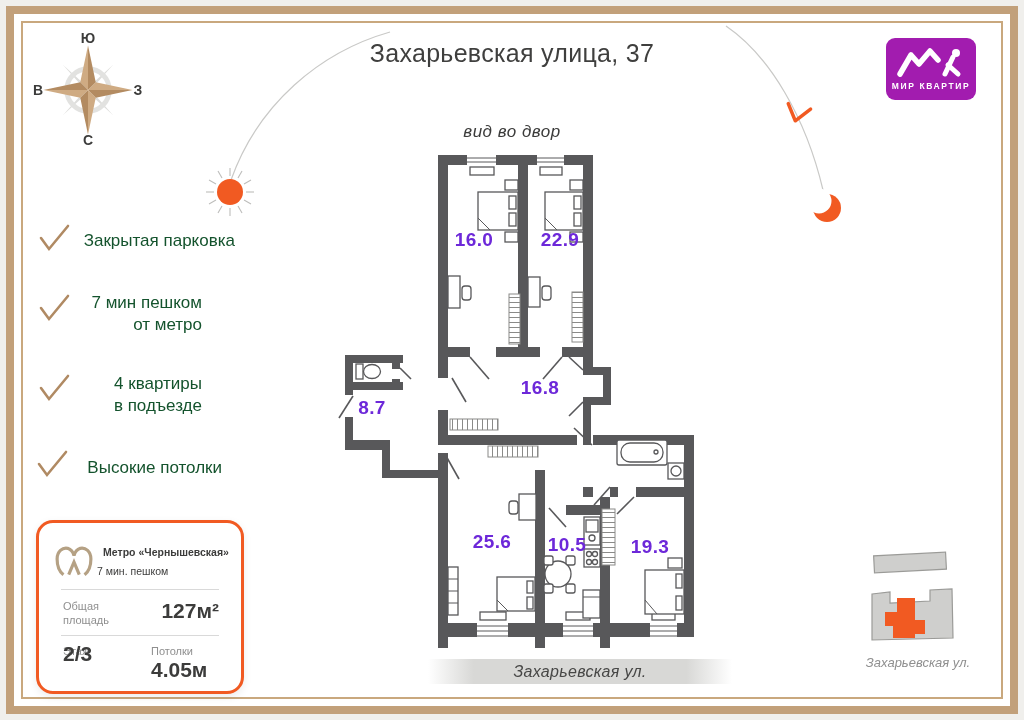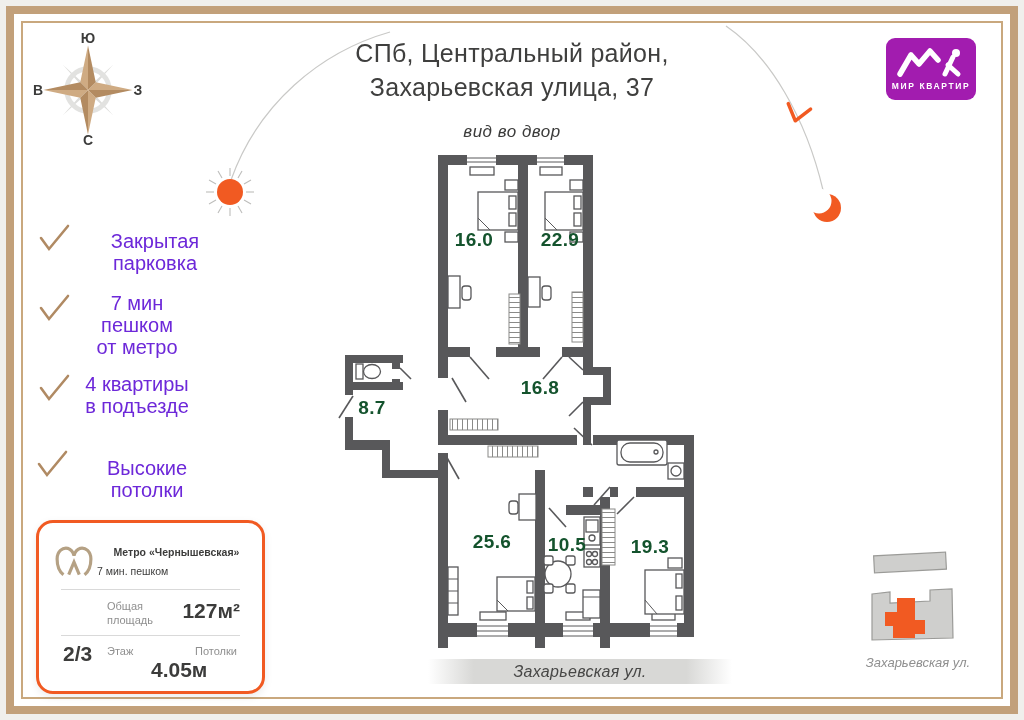--- a/index.html
+++ b/index.html
@@ -9,38 +9,38 @@
   .frame-band{position:absolute;left:6px;top:6px;right:6px;bottom:6px;border:8px solid #c2a07a;background:#ffffff;}
   .frame-inner{position:absolute;left:21px;top:21px;right:21px;bottom:21px;border:2px solid #c9a87e;}
   
   .title{position:absolute;left:312px;top:36px;width:400px;text-align:center;
     color:#3f3f3e;font-size:25px;line-height:34px;font-weight:500;letter-spacing:.3px;}
   .view-label{position:absolute;left:312px;top:122px;width:400px;text-align:center;
     color:#3c3c3b;font-size:17px;font-style:italic;letter-spacing:.5px;}
   
   .cl{position:absolute;transform:translate(-50%,-50%);font-size:14px;font-weight:700;color:#3c3c3b;}
   
-  .feat-text{color:#6d28d9;font-size:20px;line-height:22px;text-align:center;}
+  .feat-text{color:#14532d;font-size:17px;line-height:22px;text-align:right;}
   
   .logo-box{position:absolute;left:886px;top:38px;width:90px;height:62px;background:#a21caf;border-radius:9px;}
   .logo-text{position:absolute;left:0;right:0;bottom:9px;text-align:center;color:#ffffff;
     font-size:8.5px;font-weight:700;letter-spacing:1.6px;}
   
   .card{position:absolute;left:36px;top:520px;width:202px;height:168px;background:#ffffff;
-    border:3px solid #f15a22;border-radius:17px;box-shadow:0 3px 8px rgba(0,0,0,.08);padding-left:21px;}
+    border:3px solid #f15a22;border-radius:17px;box-shadow:0 3px 8px rgba(0,0,0,.08);}
   .card .hr{position:absolute;left:22px;right:22px;height:1px;background:#d9d9d9;}
   .c-metro-name{position:absolute;left:58px;right:6px;top:22px;text-align:center;
     font-size:10.5px;font-weight:700;color:#3c3c3b;line-height:14px;}
   .c-metro-walk{position:absolute;left:58px;right:6px;top:42px;text-align:left;
     font-size:10.5px;color:#3c3c3b;}
-  .c-label{position:absolute;font-size:11px;color:#8f8f8f;line-height:14px;margin-left:44px;}
+  .c-label{position:absolute;font-size:11px;color:#8f8f8f;line-height:14px;}
   .c-value{position:absolute;font-size:21px;font-weight:700;color:#3c3c3b;}
   
   .room-label{position:absolute;transform:translate(-50%,-50%);font-size:19px;font-weight:600;
-    color:#14532d;letter-spacing:.4px;}
+    color:#6d28d9;letter-spacing:.4px;}
   
   .street-band{position:absolute;left:428px;top:659px;width:304px;height:25px;
     background:linear-gradient(90deg,rgba(216,216,214,0) 0%,#d8d8d6 15%,#d8d8d6 85%,rgba(216,216,214,0) 100%);
     display:flex;align-items:center;justify-content:center;
     color:#474746;font-size:16px;font-style:italic;letter-spacing:.3px;}
   .site-street{position:absolute;left:838px;top:655px;width:160px;text-align:center;
     color:#8f8f8f;font-size:13px;font-style:italic;}
   
   .w{fill:#58585a;}
   .fx{fill:#ffffff;stroke:#58585a;stroke-width:1.3;}
@@ -72,21 +72,20 @@
     <polygon points="16,62 54,70 62,62" fill="#cfab83"></polygon>
   </g>
 </svg>
 <div class="cl" style="left:88px;top:38px">Ю</div>
 <div class="cl" style="left:38px;top:90px">В</div>
 <div class="cl" style="left:138px;top:90px">З</div>
 <div class="cl" style="left:88px;top:140px">С</div>
 
 <div>
   <div class="title">
-    <div>СПб, Центральный район,</div>
     <div>Захарьевская улица, 37</div>
   </div>
   <div class="view-label">вид во двор</div>
 </div>
 
 <div class="logo-box">
   <svg width="90" height="62" viewBox="0 0 90 62">
     <path d="M14,36 L25,17 L33,26 L44,13 L52,22" fill="none" stroke="#ffffff" stroke-width="5.5" stroke-linecap="round" stroke-linejoin="round"></path>
     <path d="M59,36 L67,19" fill="none" stroke="#ffffff" stroke-width="5" stroke-linecap="round"></path>
     <circle cx="70" cy="15" r="4" fill="#ffffff"></circle>

